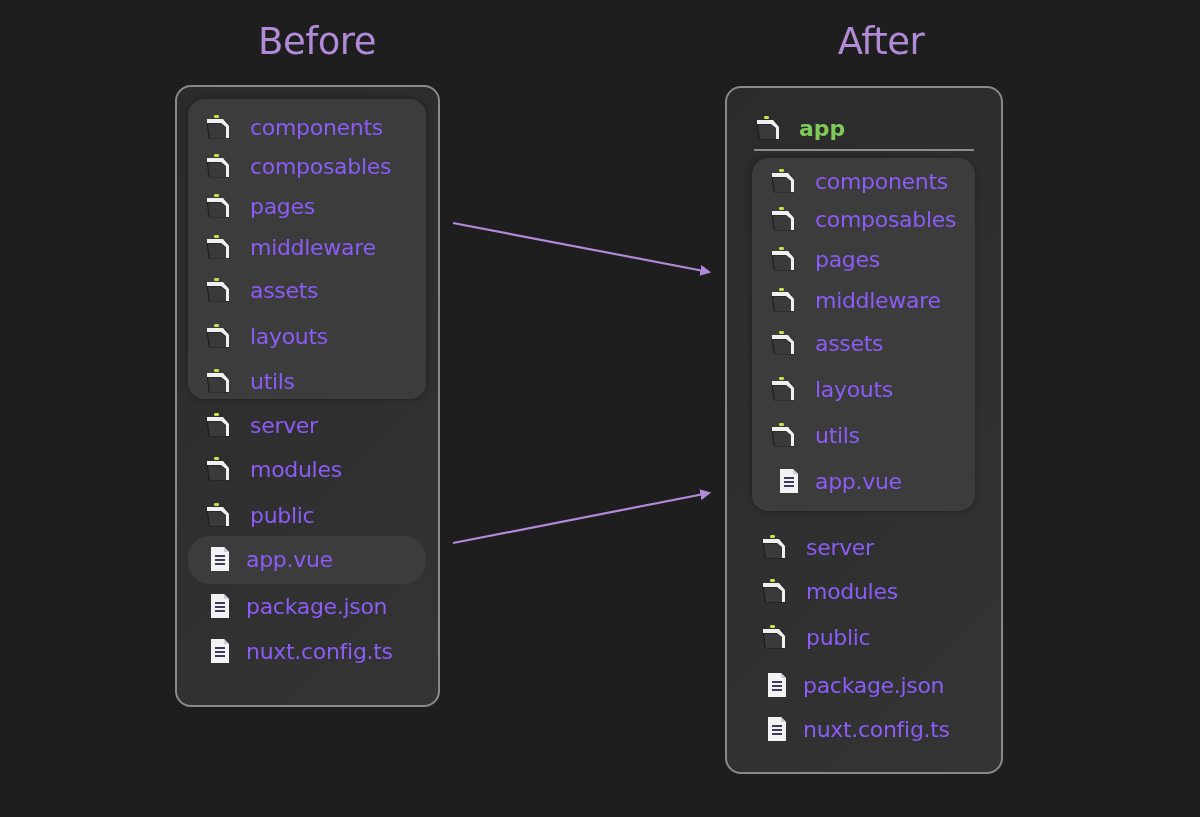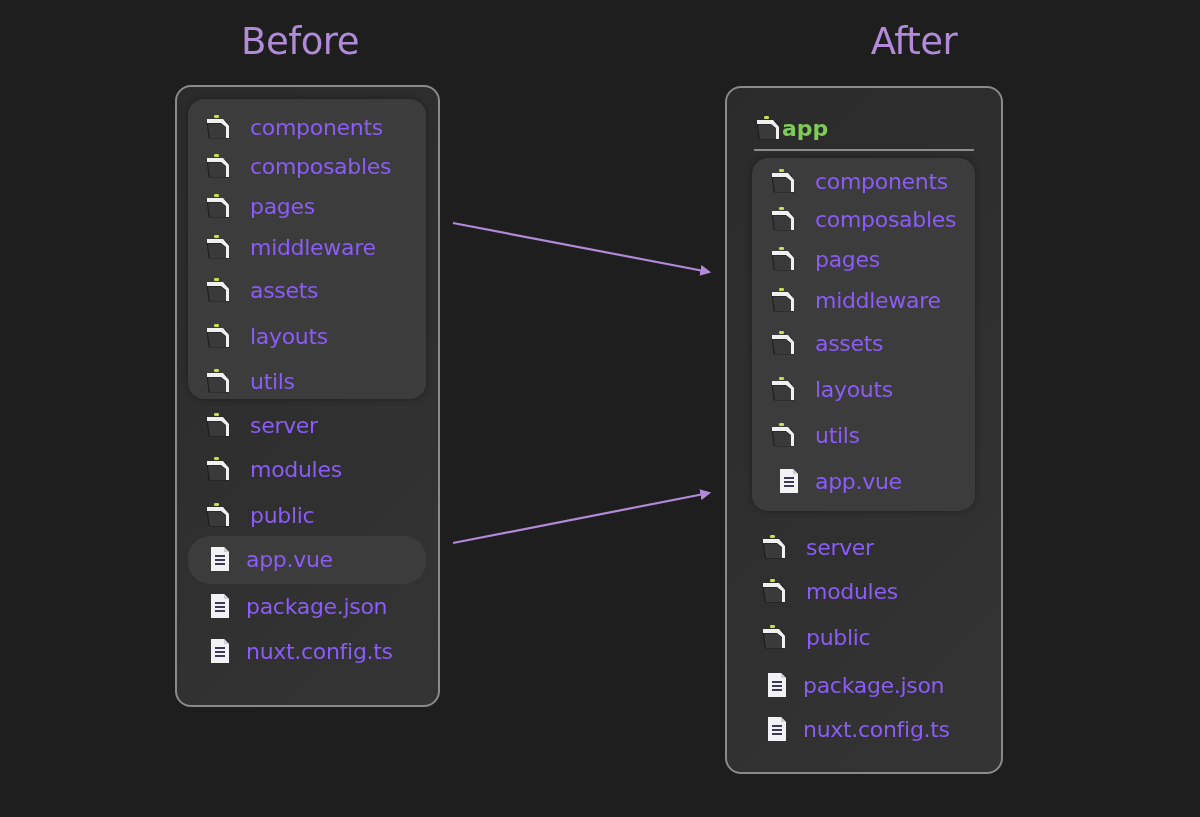--- a/index.html
+++ b/index.html
@@ -9,20 +9,21 @@
       font-family: "DejaVu Sans", "Liberation Sans", sans-serif;
       position: relative;
     }
     .title {
       position: absolute; top: 20px;
       font-size: 37px; color: #b18ad8;
       font-family: "DejaVu Sans", sans-serif;
       letter-spacing: -0.5px;
       transform: translateX(-50%);
       white-space: nowrap;
+      margin-left: 17px;
     }
     .panel {
       position: absolute;
       border: 2px solid #8a8a8a;
       border-radius: 16px;
       background: linear-gradient(135deg, #2b2b2b 0%, #2f2f2f 50%, #343434 100%);
       box-sizing: border-box;
     }
     .group {
       position: absolute;
@@ -76,21 +77,21 @@
       <path d="M2 1 L15 1 L20 6 L20 25 L2 25 Z" fill="#f2f2f4"></path>
       <path d="M15 1 L15 6 L20 6 Z" fill="#cfcfd6"></path>
       <rect x="6" y="9" width="10" height="2" fill="#3a3a55"></rect>
       <rect x="6" y="13" width="10" height="2" fill="#3a3a55"></rect>
       <rect x="6" y="17" width="10" height="2" fill="#3a3a55"></rect>
     </symbol>
   </defs>
 </svg>
 
 <div class="title" style="left:300px;">Before</div>
-<div class="title" style="left:914px;">After</div>
+<div class="title" style="left:864px;">After</div>
 
 <div class="panel" style="left:175px; top:85px; width:265px; height:622px;"></div>
 <div class="group" style="left:188px; top:99px; width:238px; height:300px;"></div>
 <div class="highlight" style="left:188px; top:536px; width:238px; height:48px;"></div>
 
 <div class="item" style="left:204px; top:127px;">
   <svg class="icon" width="28" height="26" style="position:static;">
       <use href="#folder"></use>
     </svg>
   <span class="label" style="margin-left:18px;">components</span>
@@ -167,21 +168,21 @@
     </svg>
   <span class="label" style="margin-left:15px;">nuxt.config.ts</span>
 </div>
 
 <div class="panel" style="left:725px; top:86px; width:278px; height:688px;"></div>
 
 <div class="item" style="left:754px; top:128px;">
   <svg class="icon" width="28" height="26" style="position:static;">
       <use href="#folder"></use>
     </svg>
-  <span class="app-label" style="">app</span>
+  <span class="app-label" style="margin-left:17px;">app</span>
 </div>
 <div class="divider" style="left:754px; top:149px; width:220px;"></div>
 
 <div class="group" style="left:752px; top:158px; width:223px; height:353px;"></div>
 
 <div class="item" style="left:769px; top:181px;">
   <svg class="icon" width="28" height="26" style="position:static;">
       <use href="#folder"></use>
     </svg>
   <span class="label" style="margin-left:18px;">components</span>

